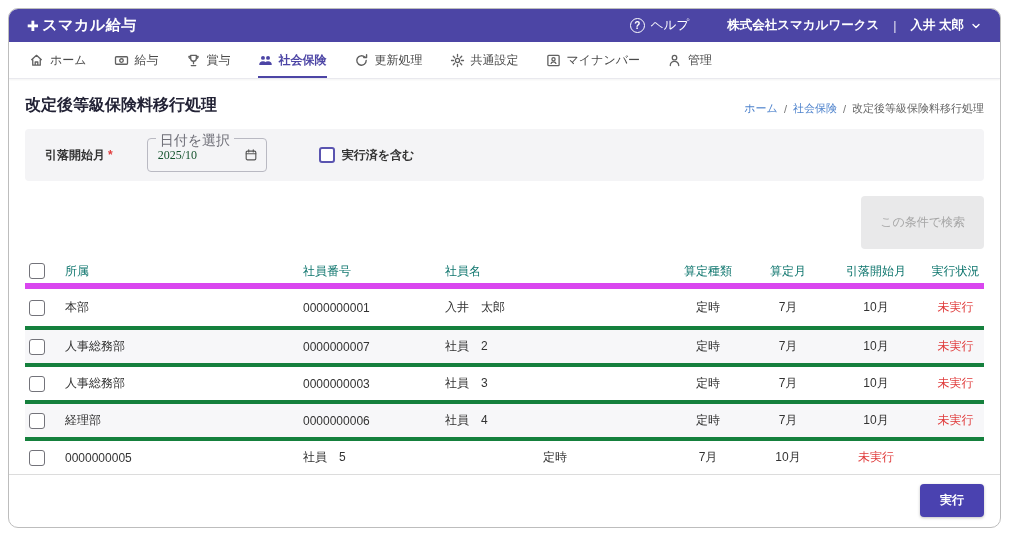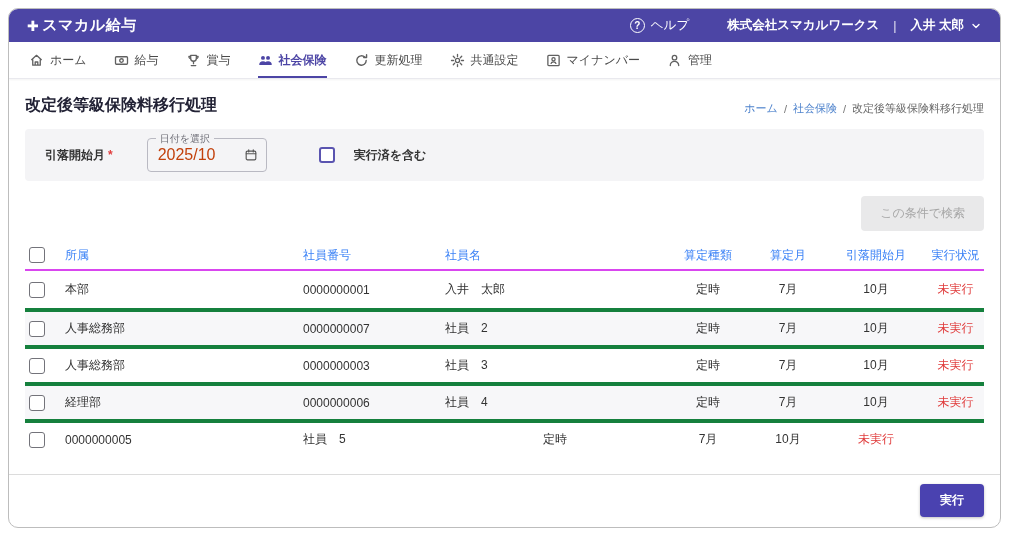--- a/index.html
+++ b/index.html
@@ -70,38 +70,38 @@
   .req { color:#e03c3c; margin-left:3px; }
   .date-field {
     position:relative; margin-left:34px;
     width:120px; height:34px;
     border:1px solid #b9b9c2; border-radius:4px;
     display:flex; align-items:center; padding:0 8px 0 10px;
     background:transparent; cursor:text;
   }
   .date-float {
     position:absolute; top:-7px; left:8px;
-    font-size:10px; color:#6f6f78; background:#f4f4f6; padding:0 4px;
+    font-size:14px; color:#6f6f78; background:#f4f4f6; padding:0 4px;
     white-space:nowrap;
   }
-  .date-value { font-size:16px; color:#c2410c; flex:1; }
+  .date-value { font-size:12px; color:#14532d; flex:1;font-family:Liberation Serif, serif; }
   .cal-ic { color:#555; display:flex; cursor:pointer; }
   .cal-ic svg { display:block; }
   .checkbox {
     width:16px; height:16px; border:2px solid #5a54b0; border-radius:3px;
     background:#fff; display:inline-block; flex-shrink:0; cursor:pointer;
   }
   .checkbox.gray { border-color:#73737a; border-width:1.6px; }
-  .chk-wrap { display:flex; align-items:center; gap:19px; margin-left:52px; }
+  .chk-wrap { display:flex; align-items:center; gap:7px; margin-left:52px; }
   .chk-label { font-size:12px; font-weight:bold; color:#333; }
   
   .search-row { display:flex; justify-content:flex-end; margin:15px 0 10px; }
   .btn-search {
     background:#e9e9ea; color:#a6a6a6; border:none; border-radius:4px;
-    font-size:12px; padding:9px 19px; cursor:default;
+    font-size:12px; padding:18px 19px; cursor:default;
     font-family:inherit;
   }
   
   .list-toolbar { display:flex; align-items:center; margin:8px 0 12px; font-size:12px; color:#333; }
   .pp-label { margin-right:10px; }
   .pp-select {
     border:1px solid #b9b9c2; border-radius:4px; background:#fff;
     width:54px; height:26px; display:flex; align-items:center; justify-content:space-between;
     padding:0 7px; cursor:pointer;
   }
@@ -116,21 +116,21 @@
     font-size:12px; cursor:pointer;
   }
   .toolbar-chk { display:flex; align-items:center; gap:12px; margin-left:26px; }
   
   .tbl { width:100%; font-size:12px; }
   .trow, .thead {
     display:grid;
     grid-template-columns:40px 238px 142px 220px 86px 74px 102px minmax(0,1fr);
     align-items:center;
   }
-  .thead { height:30px; color:#3b82f6; border-bottom:2px solid #d946ef; }
+  .thead { height:30px; color:#0f766e; border-bottom:6px solid #d946ef; }
   .trow { height:37px; color:#333; }
   .trow.alt { background:#f7f7f9; }
   .trow + .trow { border-top:4px solid #15803d; }
   .c-center { text-align:center; }
   .c-check { display:flex; padding-left:4px; }
   .status-red { color:#e03c3c; font-weight:400; }
   
   .app-footer {
     border-top:1px solid #dcdcdc;
     padding:9px 16px 10px;

